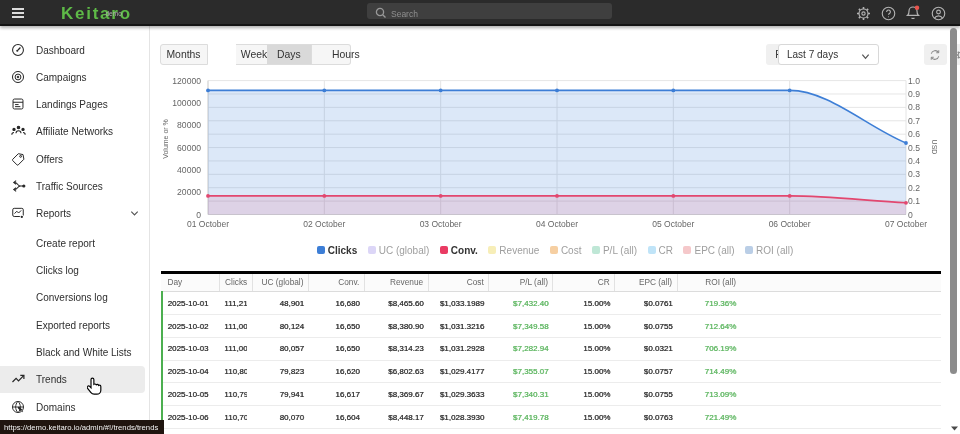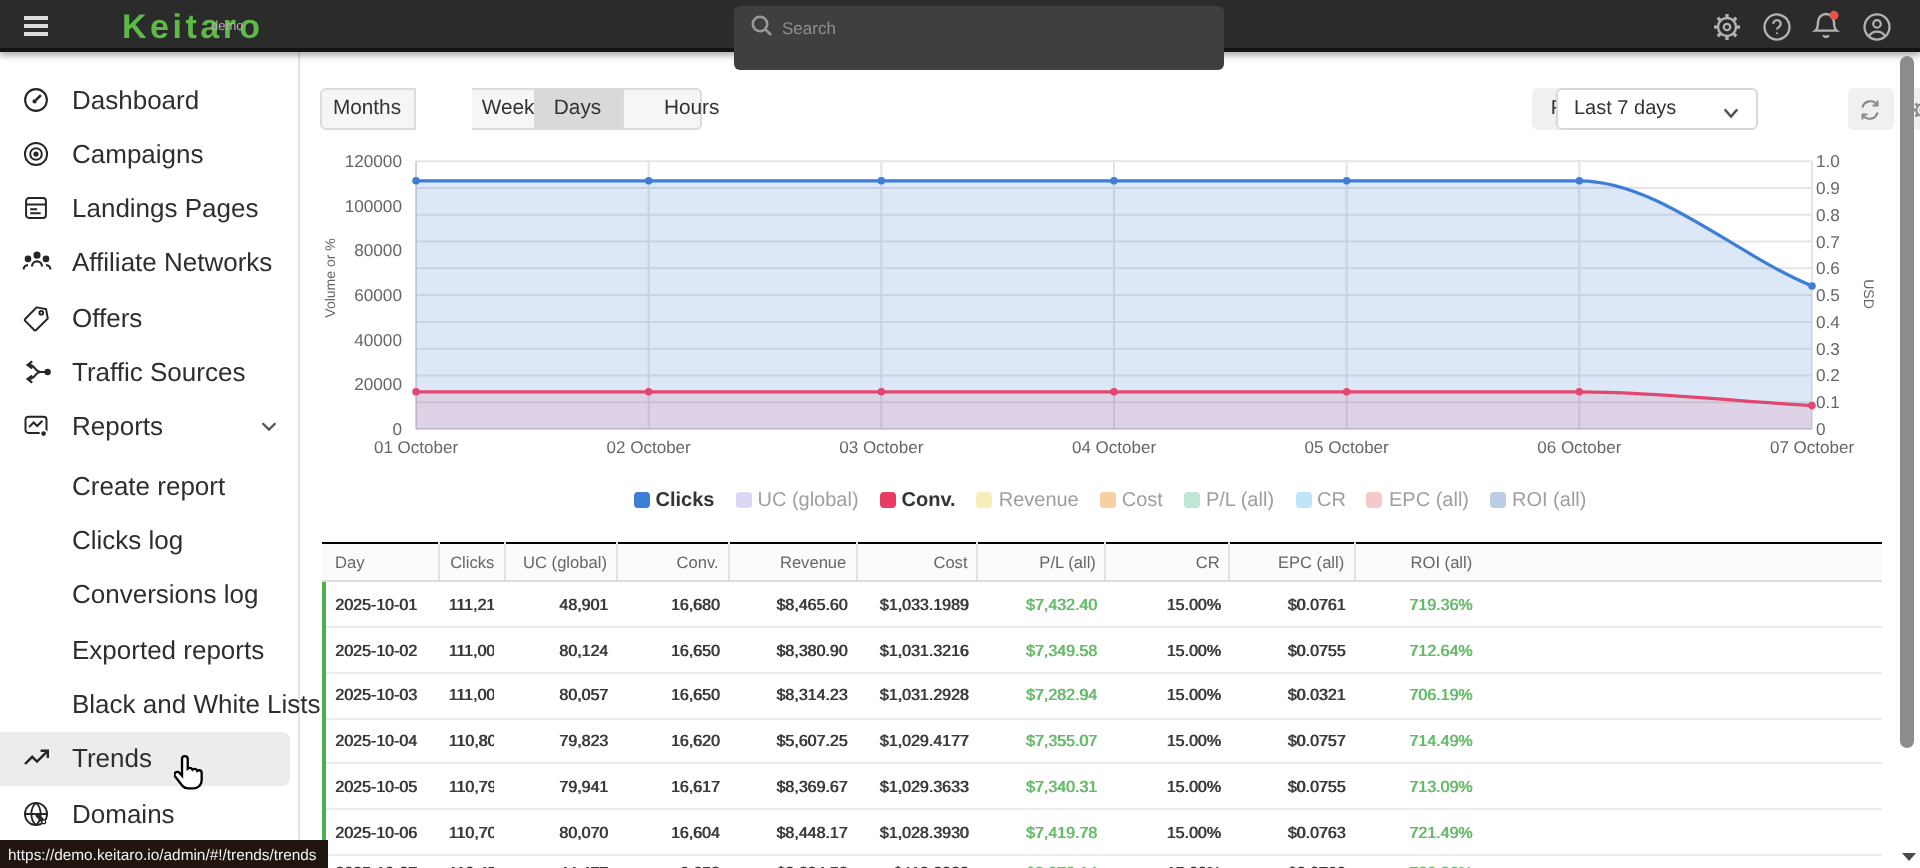--- a/index.html
+++ b/index.html
@@ -6,29 +6,29 @@
 html,body { width:960px; height:434px; overflow:hidden; background:#fff;
   font-family:"Liberation Sans", sans-serif; position:relative; }
 .abs { position:absolute; }
 
 
 #topbar { left:0; top:0; width:960px; height:26px; background:#2b2b2b;
   border-bottom:2px solid #141414; box-shadow:0 2px 3px rgba(0,0,0,0.3); z-index:30; }
 #burger div { position:absolute; left:12px; width:12px; height:2px; background:#dcdcdc; }
 #logo { left:35px; top:4px; font-size:17px; font-weight:700; color:#5eba47; letter-spacing:1.75px;margin-left:26px; }
 #demo { left:105.5px; top:9.5px; font-size:6.5px; color:#b0b0b0; }
-#search { left:367px; top:3px; width:245px; height:32px; background:#3f3f3f; border-radius:3px; }
+#search { left:367px; top:3px; width:245px; height:16px; background:#3f3f3f; border-radius:3px; }
 #search span { position:absolute; left:24px; top:5.5px; font-size:8.5px; color:#8f8f8f; }
 
 
 #sidebar { left:0; top:26px; width:150px; height:408px; background:#fff;
   border-right:1px solid #e4e4e4; }
 .mi { position:absolute; left:0; width:150px; height:27px; z-index:12; }
 .mi .txt { position:absolute; left:36px; top:50%; transform:translateY(-50%);
-  font-size:13px; color:#2e2e2e; white-space:nowrap; }
+  font-size:10px; color:#2e2e2e; white-space:nowrap; }
 .mi svg { position:absolute; left:11px; top:50%; transform:translateY(-50%); }
 #hl { z-index:11; left:0px; top:365.5px; width:145px; height:27px; background:#ececec; border-radius:0 4px 4px 0; }
 
 
 #status { left:0; top:420px; width:164px; height:14px; background:#20150f; z-index:40; }
 #status span { position:absolute; left:4px; top:2.8px; font-size:7.7px; color:#f2f2f2; white-space:nowrap; }
 
 
 .seg { position:absolute; top:44px; height:21px; border:1px solid #dcdcdc; background:#f6f6f6;
   font-size:10.4px; color:#333; text-align:center; line-height:19px; }
@@ -42,21 +42,21 @@
   font-size:10px; color:#333; text-align:center; line-height:21px;margin-left:38px; }
 #select { position:absolute; left:778px; top:44px; width:101px; height:21px; background:#fff;
   border:1px solid #d8d8d8; border-radius:3px; font-size:10px; color:#333; line-height:20px; }
 #select span { margin-left:8px; }
 
 
 #tbl thead tr { height:19.9px; }
 #tbl tbody tr { height:22.78px; }
 #tbl { left:160.5px; top:270.5px; width:780px; border-collapse:collapse; table-layout:fixed; }
 #tbl th { background:#fbfbfb; border-right:1px solid #e2e2e2;
-  border-top:1px solid #000000; border-bottom:1px solid #dcdcdc;
+  border-top:3px solid #000000; border-bottom:1px solid #dcdcdc;
   font-size:8.3px; font-weight:400; color:#666; text-align:right; padding:0 4.5px; white-space:nowrap; overflow:hidden;margin-top:44px; }
 #tbl th.filler, #tbl td.filler { border-right:none; }
 #tbl th:nth-child(10) { border-right:none; }
 #tbl td { text-shadow:0.4px 0 0 currentColor; border-bottom:1px solid #ececec; font-size:8px; font-weight:400;
   color:#3a3a3a; text-align:right; padding:0 4.5px; white-space:nowrap; overflow:hidden; }
 #tbl th:first-child, #tbl td:first-child { text-align:left; padding-left:7px; }
 #tbl td.g { color:#66ba69; }
 #tbl td.clip { text-align:left; padding-right:4.5px; }
 #tbl td.clip div { width:23.3px; overflow:hidden; }
 #tbl tr.part td { vertical-align:top; padding-top:5px; line-height:8px; height:10px; border-bottom:none; }
@@ -420,21 +420,21 @@
         <td class="g">706.19%</td>
         <td class="filler"></td>
       </tr>
       <tr>
         <td>2025-10-04</td>
         <td class="clip">
           <div>110,805</div>
         </td>
         <td>79,823</td>
         <td>16,620</td>
-        <td>$5,607.25</td>
+        <td>$6,802.63</td>
         <td>$1,029.4177</td>
         <td class="g">$7,355.07</td>
         <td>15.00%</td>
         <td>$0.0757</td>
         <td class="g">714.49%</td>
         <td class="filler"></td>
       </tr>
       <tr>
         <td>2025-10-05</td>
         <td class="clip">

